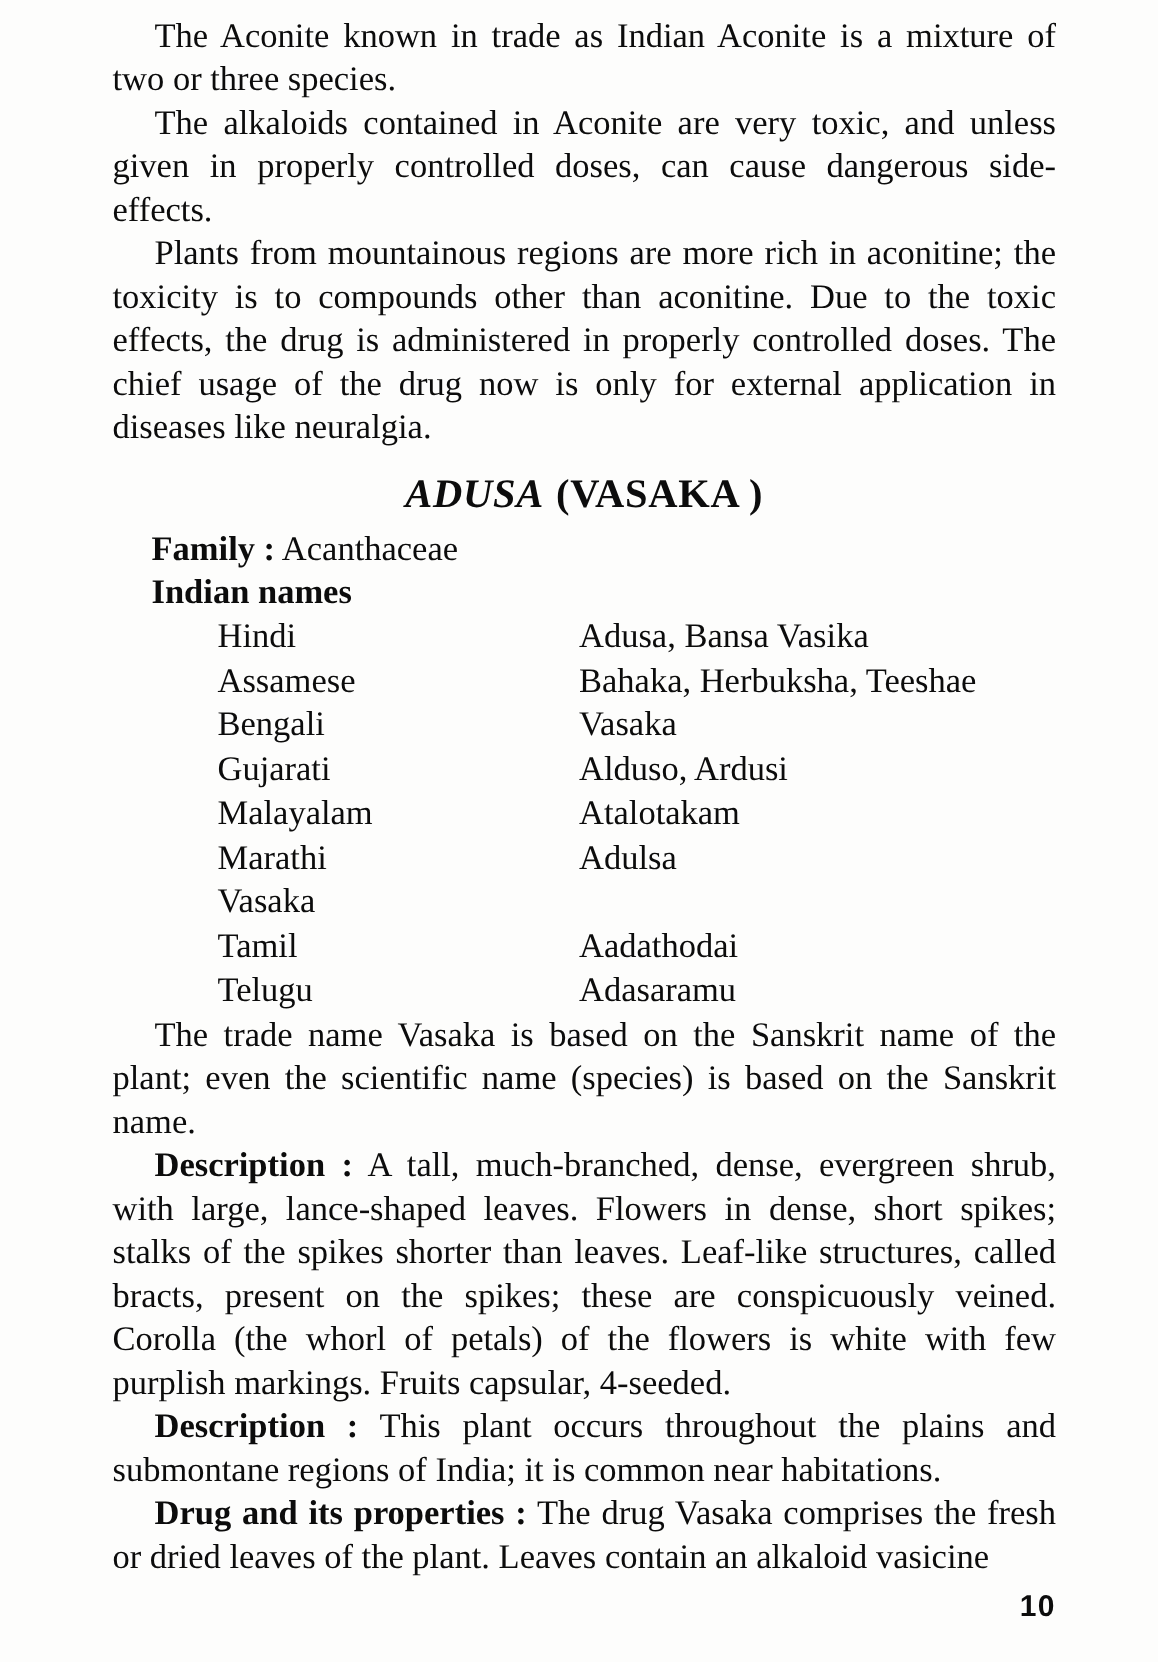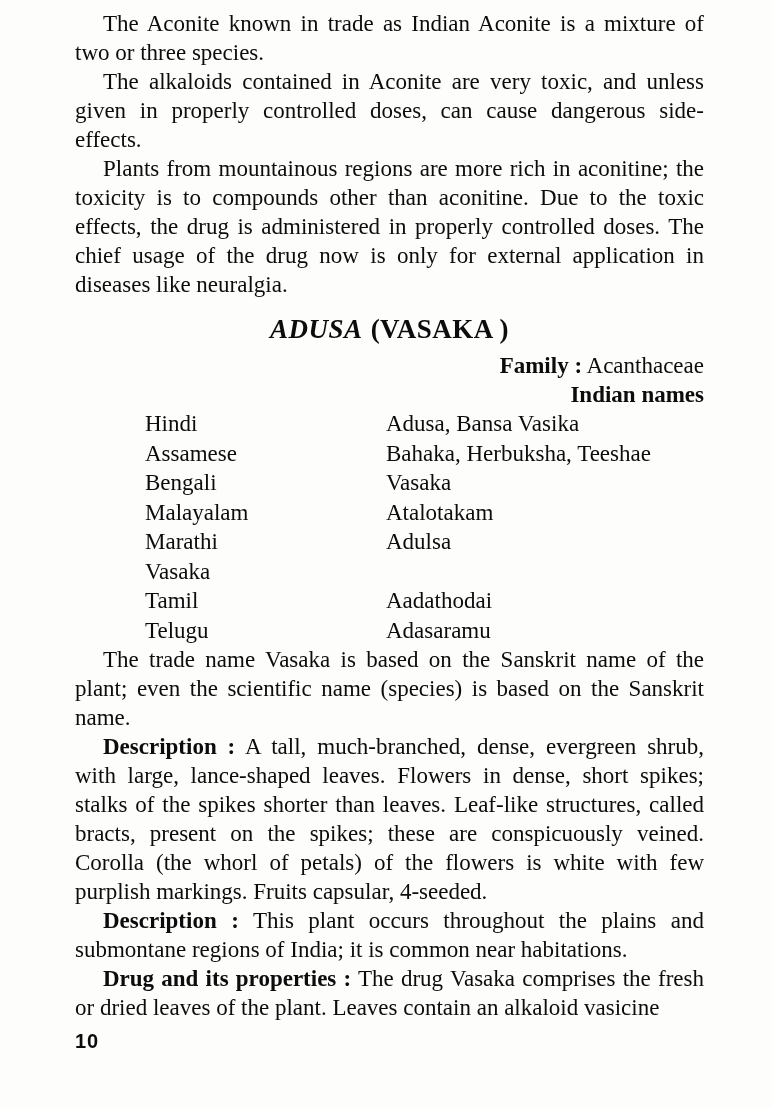--- a/index.html
+++ b/index.html
@@ -35,40 +35,40 @@
     line-height: 34px;
     font-weight: bold;
     letter-spacing: 0.5px;
   }
   .section-title em {
     margin-right: 8px;
   }
   .meta-line {
     margin: 0;
     padding-left: 26px;
-    text-align: right;
+    text-align: left;
   }
   .meta-label { font-weight: bold; }
   .meta-bold { font-weight: bold; }
   .name-row {
     display: flex;
     padding-left: 70px;
     line-height: 29.5px;
     gap: 11px;
   }
   .name-lang {
     width: 230px;
     flex: 0 0 230px;
   }
   .name-val {
     flex: 1;
   }
   .page-number {
     margin-top: 5px;
-    text-align: left;
+    text-align: right;
     font-family: "Liberation Sans", "DejaVu Sans", sans-serif;
     font-weight: bold;
     font-size: 20px;
     letter-spacing: 1px;
   }
 </style>
 </head>
 <body>
 
 <div class="page">
@@ -90,20 +90,24 @@
     </div>
     <div class="name-row">
       <span class="name-lang">Assamese</span>
       <span class="name-val">Bahaka, Herbuksha, Teeshae</span>
     </div>
     <div class="name-row">
       <span class="name-lang">Bengali</span>
       <span class="name-val">Vasaka</span>
     </div>
     <div class="name-row">
+      <span class="name-lang">Gujarati</span>
+      <span class="name-val">Alduso, Ardusi</span>
+    </div>
+    <div class="name-row">
       <span class="name-lang">Malayalam</span>
       <span class="name-val">Atalotakam</span>
     </div>
     <div class="name-row">
       <span class="name-lang">Marathi</span>
       <span class="name-val">Adulsa</span>
     </div>
     <div class="name-row">
       <span class="name-val">Vasaka</span>
     </div>

